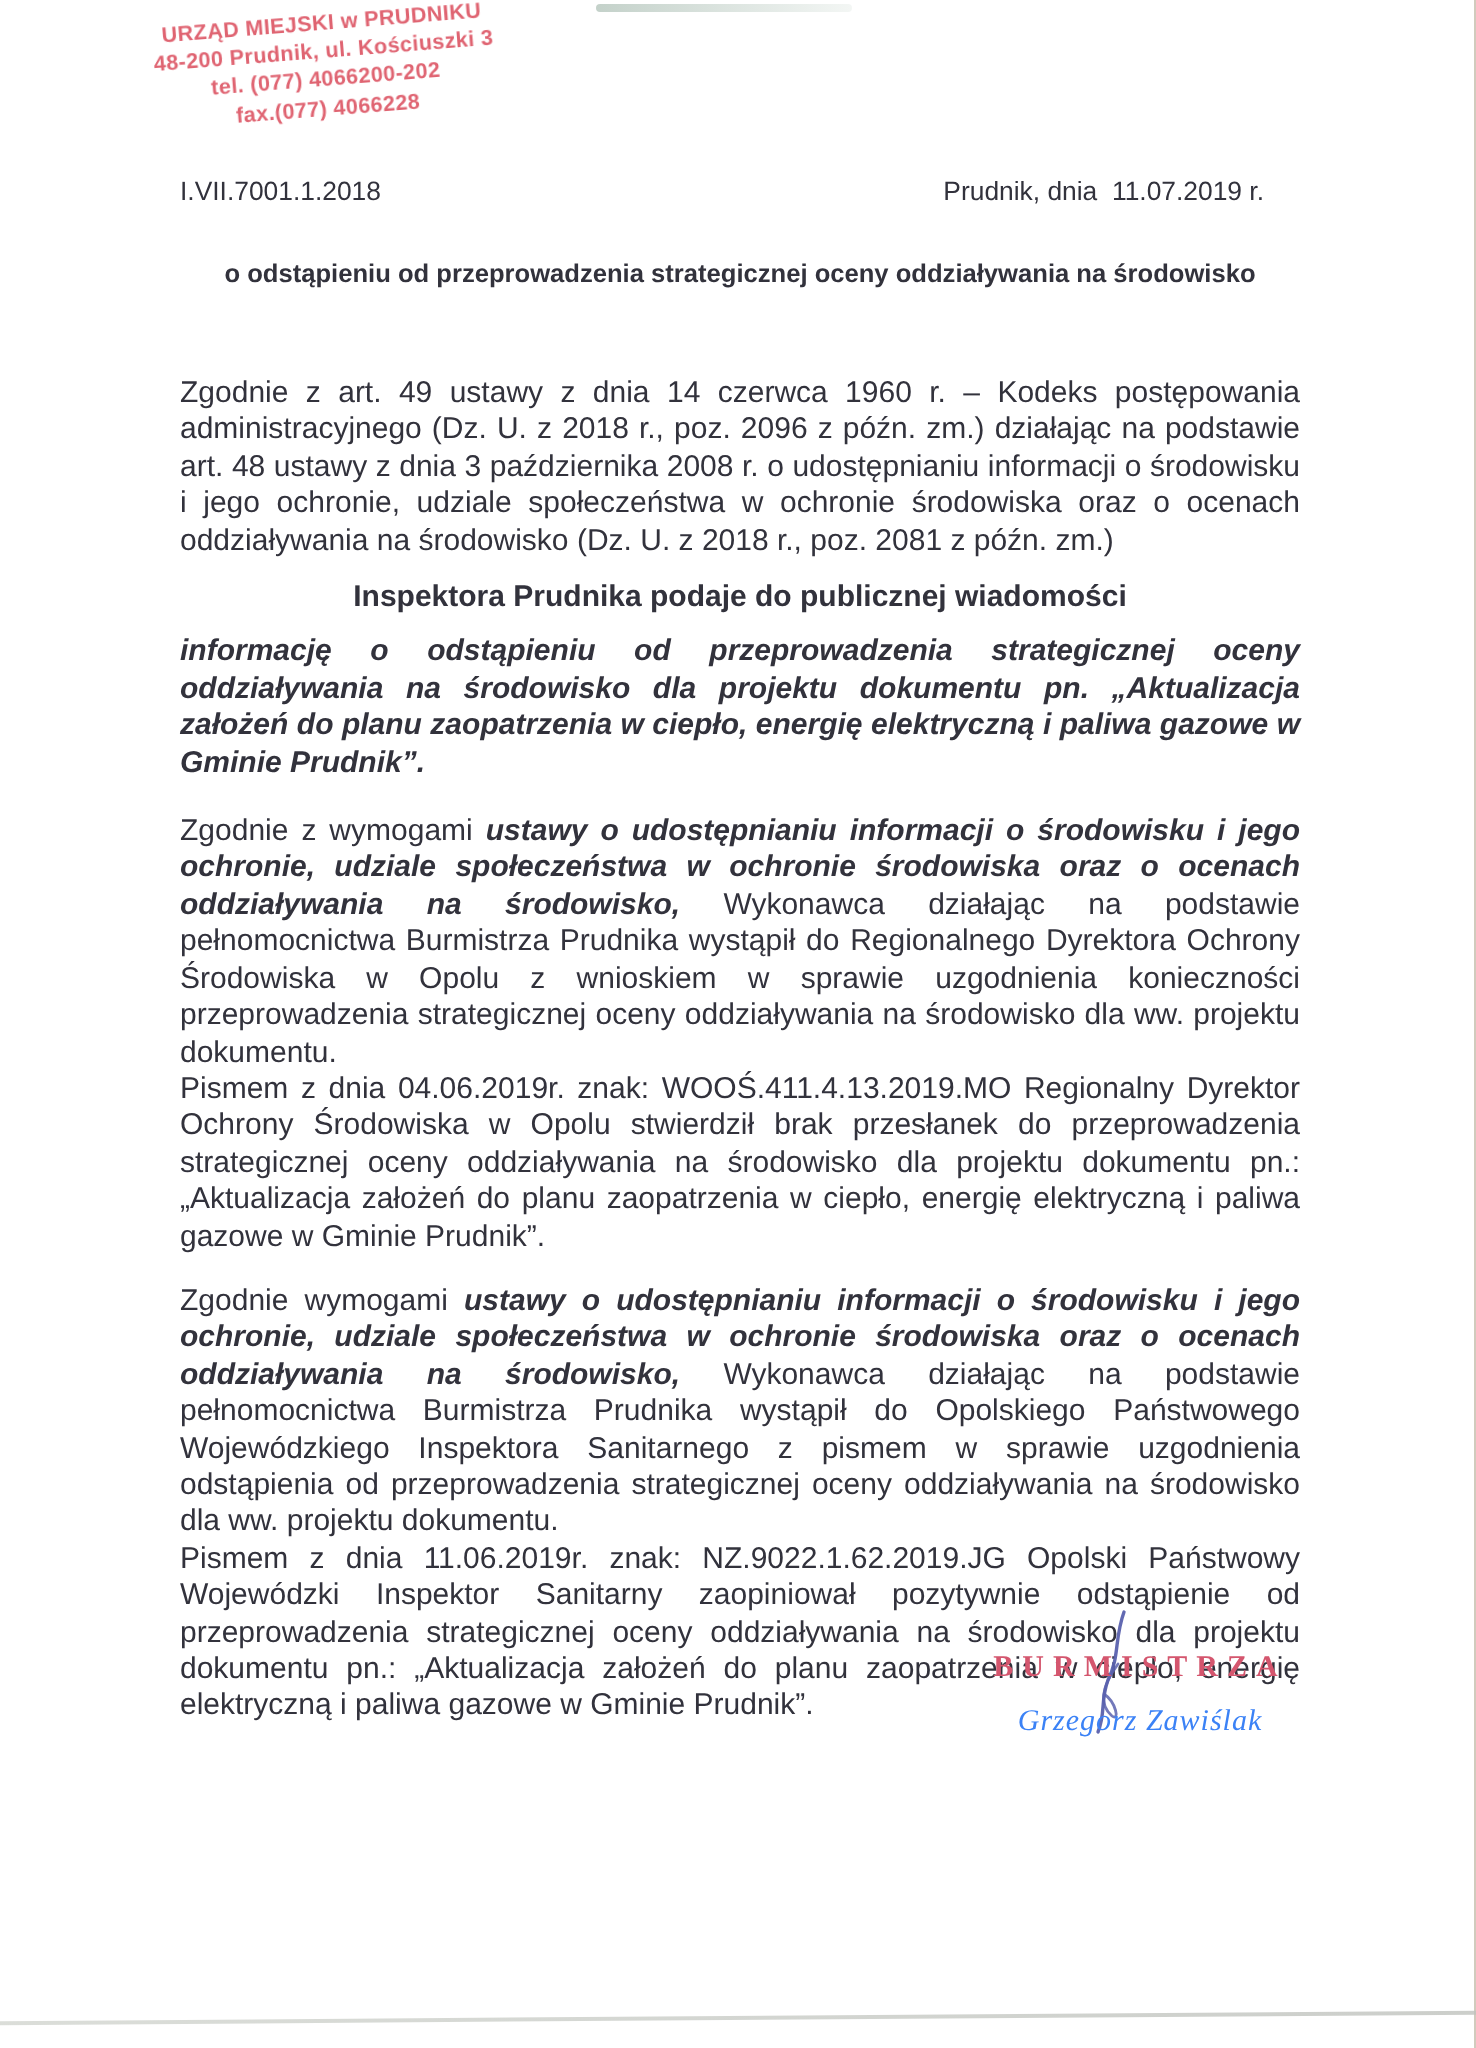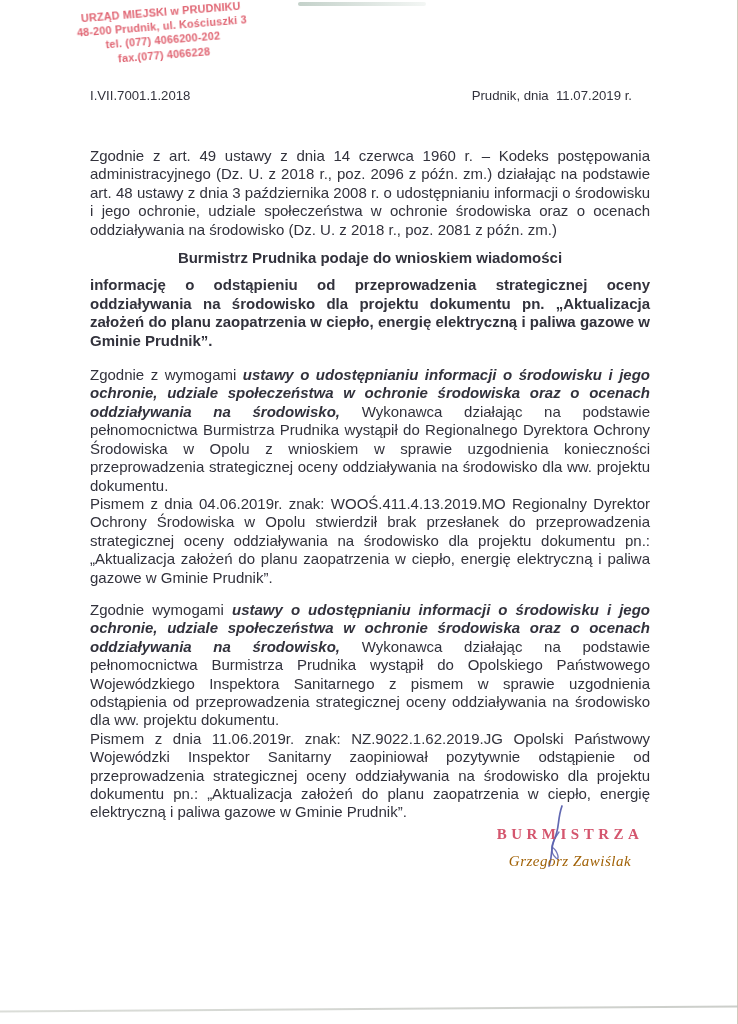--- a/index.html
+++ b/index.html
@@ -80,40 +80,40 @@
     text-align: justify;
     font-size: 15px;
     line-height: 18.4px;
   }
   .center { text-align: center; }
   .bold { font-weight: bold; }
   .mt-xl { margin-top: 44px; }
   .mt-m  { margin-top: 16px; }
   .mt-m2 { margin-top: 14px; }
   .mt-s  { margin-top: 10px; }
-  .mt-xs { margin-top: 9px; }
+  .mt-xs { margin-top: 9px; font-style: italic; }
   .para em { font-style: italic; font-weight: bold; }
 
   
   .signature {
     position: absolute; left: 490px; top: 826px; width: 160px;
     text-align: center;
     font-family: "Liberation Serif", serif;
   }
   .sig-role {
     font-size: 15px; font-weight: bold;
     letter-spacing: 4.5px;
     color: #d4566e;
     filter: blur(.2px);
   }
   .sig-name {
     margin-top: 10px;
     font-size: 15px; font-style: italic;
     letter-spacing: .5px;
-    color: #a16207;
+    color: #3b82f6;
     filter: blur(.15px);
   }
   .pen-stroke {
     position: absolute; left: 535px; top: 800px;
   }
 </style>
 </head>
 <body>
 
 <div class="page">
@@ -132,24 +132,25 @@
   <div class="content">
 
     <div class="ref-row">
       <span>I.VII.7001.1.2018</span>
       <span class="date">Prudnik, dnia&nbsp; 11.07.2019 r.</span>
     </div>
 
     <div class="title-block">
     </div>
 
+    <div class="subtitle">o odstąpieniu od przeprowadzenia strategicznej oceny oddziaływania na środowisko</div>
 
     <p class="para mt-xl">Zgodnie z art. 49 ustawy z dnia 14 czerwca 1960 r. – Kodeks postępowania administracyjnego (Dz. U. z 2018 r., poz. 2096 z późn. zm.) działając na podstawie art. 48 ustawy z dnia 3 października 2008 r. o udostępnianiu informacji o środowisku i jego ochronie, udziale społeczeństwa w ochronie środowiska oraz o ocenach oddziaływania na środowisko (Dz. U. z 2018 r., poz. 2081 z późn. zm.)</p>
 
-    <p class="para center bold mt-s">Burmistrz Prudnika podaje do wnioskiem wiadomości</p>
+    <p class="para center bold mt-s">Inspektora Prudnika podaje do publicznej wiadomości</p>
 
     <p class="para bold mt-xs">informację o odstąpieniu od przeprowadzenia strategicznej oceny oddziaływania na środowisko dla projektu dokumentu pn. „Aktualizacja założeń do planu zaopatrzenia w ciepło, energię elektryczną i paliwa gazowe w Gminie Prudnik”.</p>
 
     <p class="para mt-m"><span>Zgodnie z wymogami </span><em>ustawy o udostępnianiu informacji o środowisku i jego ochronie, udziale społeczeństwa w ochronie środowiska oraz o ocenach oddziaływania na środowisko,</em><span> Wykonawca działając na podstawie pełnomocnictwa Burmistrza Prudnika wystąpił do Regionalnego Dyrektora Ochrony Środowiska w Opolu z wnioskiem w sprawie uzgodnienia konieczności przeprowadzenia strategicznej oceny oddziaływania na środowisko dla ww. projektu dokumentu.</span></p>
 
     <p class="para">Pismem z dnia 04.06.2019r. znak: WOOŚ.411.4.13.2019.MO Regionalny Dyrektor Ochrony Środowiska w Opolu stwierdził brak przesłanek do przeprowadzenia strategicznej oceny oddziaływania na środowisko dla projektu dokumentu pn.: „Aktualizacja założeń do planu zaopatrzenia w ciepło, energię elektryczną i paliwa gazowe w Gminie Prudnik”.</p>
 
     <p class="para mt-m2"><span>Zgodnie wymogami </span><em>ustawy o udostępnianiu informacji o środowisku i jego ochronie, udziale społeczeństwa w ochronie środowiska oraz o ocenach oddziaływania na środowisko,</em><span> Wykonawca działając na podstawie pełnomocnictwa Burmistrza Prudnika wystąpił do Opolskiego Państwowego Wojewódzkiego Inspektora Sanitarnego z pismem w sprawie uzgodnienia odstąpienia od przeprowadzenia strategicznej oceny oddziaływania na środowisko dla ww. projektu dokumentu.</span></p>
 
     <p class="para">Pismem z dnia 11.06.2019r. znak: NZ.9022.1.62.2019.JG Opolski Państwowy Wojewódzki Inspektor Sanitarny zaopiniował pozytywnie odstąpienie od przeprowadzenia strategicznej oceny oddziaływania na środowisko dla projektu dokumentu pn.: „Aktualizacja założeń do planu zaopatrzenia w ciepło, energię elektryczną i paliwa gazowe w Gminie Prudnik”.</p>

